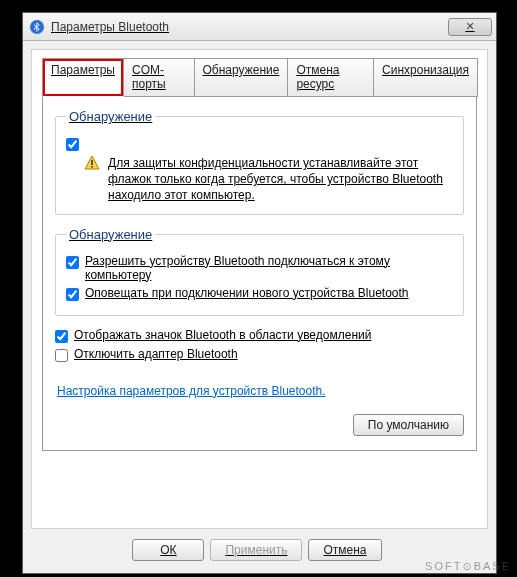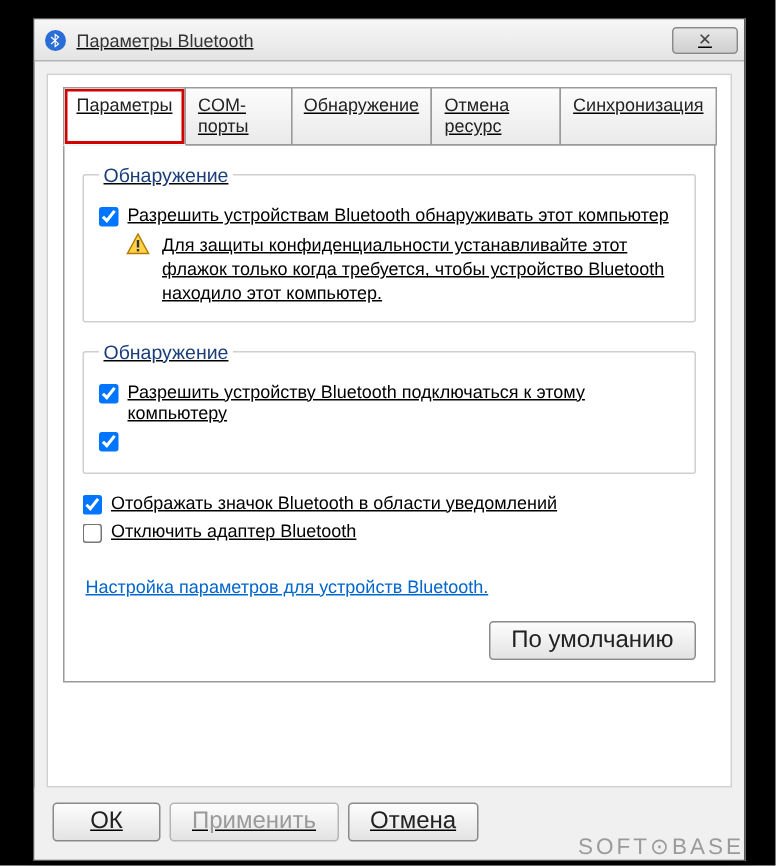--- a/index.html
+++ b/index.html
@@ -122,40 +122,40 @@
     text-decoration: underline;
     cursor: pointer;
     display: inline-block;
     margin: 18px 0 10px 2px;
   }
   .btn {
     padding: 3px 14px;
     background: linear-gradient(#fdfdfd,#e3e3e3);
     border: 1px solid #8a8a8a;
     border-radius: 3px;
-    font-size: 16px;
+    font-size: 12px;
     color: #222;
     cursor: default;
     min-width: 72px;
     text-align: center;
   }
   .btn.disabled { color: #9a9a9a; border-color: #b5b5b5; }
   .defaults-row { text-align: right; margin-top: 6px; }
   .footer {
     display: flex;
-    justify-content: flex-start;
+    justify-content: center;
     gap: 6px;
     padding: 10px 17px 12px 12px;
     background: #f0f0f0;
   }
   .watermark {
     position: absolute;
-    right: 21px; bottom: 4px;
+    right: 6px; bottom: 4px;
     color: #555;
-    font-size: 15px;
+    font-size: 11px;
     letter-spacing: 2px;
     font-family: Arial, sans-serif;
     opacity: 0.55;
   }
 </style>
 </head>
 <body>
 
 <div class="window">
 
@@ -181,21 +181,20 @@
       <div class="tab"><span>Отмена ресурс</span></div>
       <div class="tab"><span>Синхронизация</span></div>
     </div>
 
     <div class="tabpanel">
 
       <fieldset class="group">
         <legend>Обнаружение</legend>
         <div class="row">
           <input type="checkbox" checked="" style="">
-          <span class="lbl">Разрешить устройствам Bluetooth обнаруживать этот компьютер</span>
         </div>
         <div class="warn-row">
           <span class="warn-icon">
             <svg width="16" height="16" viewBox="0 0 16 16">
                 <path d="M8 1 L15 14 L1 14 Z" fill="#ffd24a" stroke="#b07c00" stroke-width="1"></path>
                 <rect x="7.2" y="5" width="1.6" height="5" fill="#333"></rect>
                 <rect x="7.2" y="11" width="1.6" height="1.6" fill="#333"></rect>
               </svg>
           </span>
           <span class="txt">Для защиты конфиденциальности устанавливайте этот флажок только когда требуется, чтобы устройство Bluetooth находило этот компьютер.</span>
@@ -203,20 +202,21 @@
       </fieldset>
 
       <fieldset class="group">
         <legend>Обнаружение</legend>
         <div class="row">
           <input type="checkbox" checked="" style="">
           <span class="lbl">Разрешить устройству Bluetooth подключаться к этому компьютеру</span>
         </div>
         <div class="row">
           <input type="checkbox" checked="" style="">
+          <span class="lbl">Оповещать при подключении нового устройства Bluetooth</span>
         </div>
       </fieldset>
 
       <div class="row">
         <input type="checkbox" checked="" style="">
         <span class="lbl">Отображать значок Bluetooth в области уведомлений</span>
       </div>
       <div class="row">
         <input type="checkbox" style="">
         <span class="lbl">Отключить адаптер Bluetooth</span>

